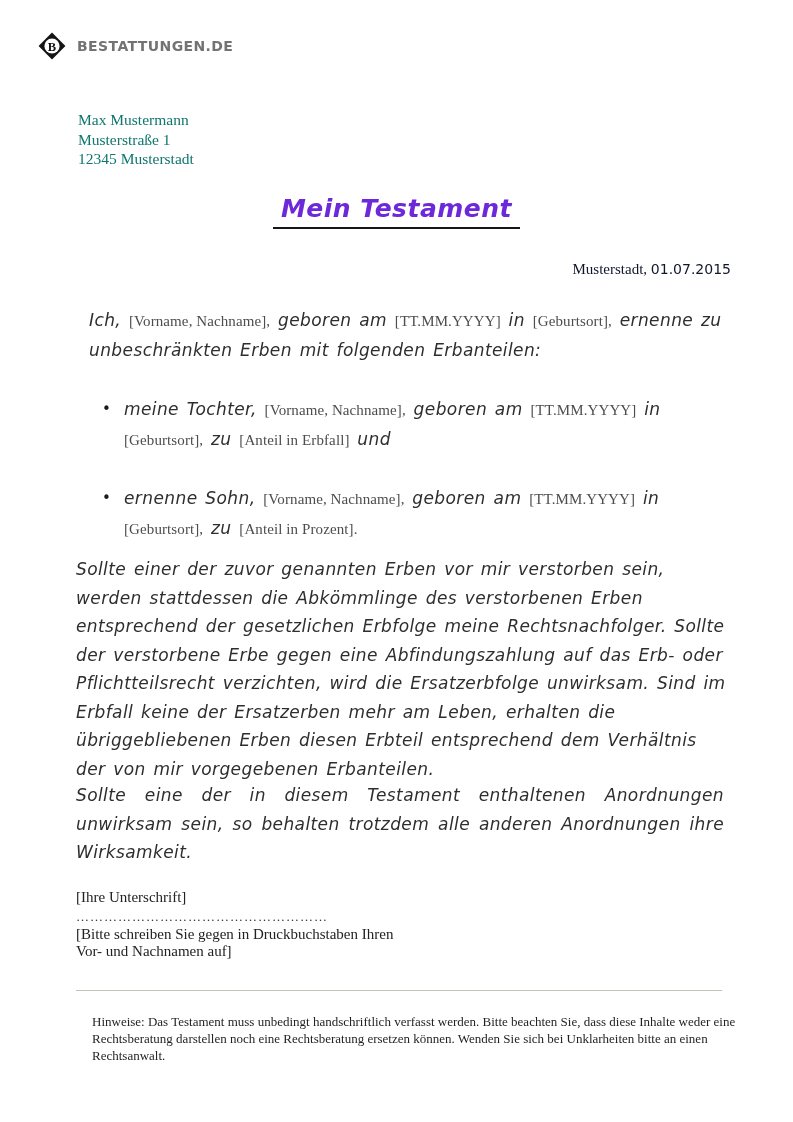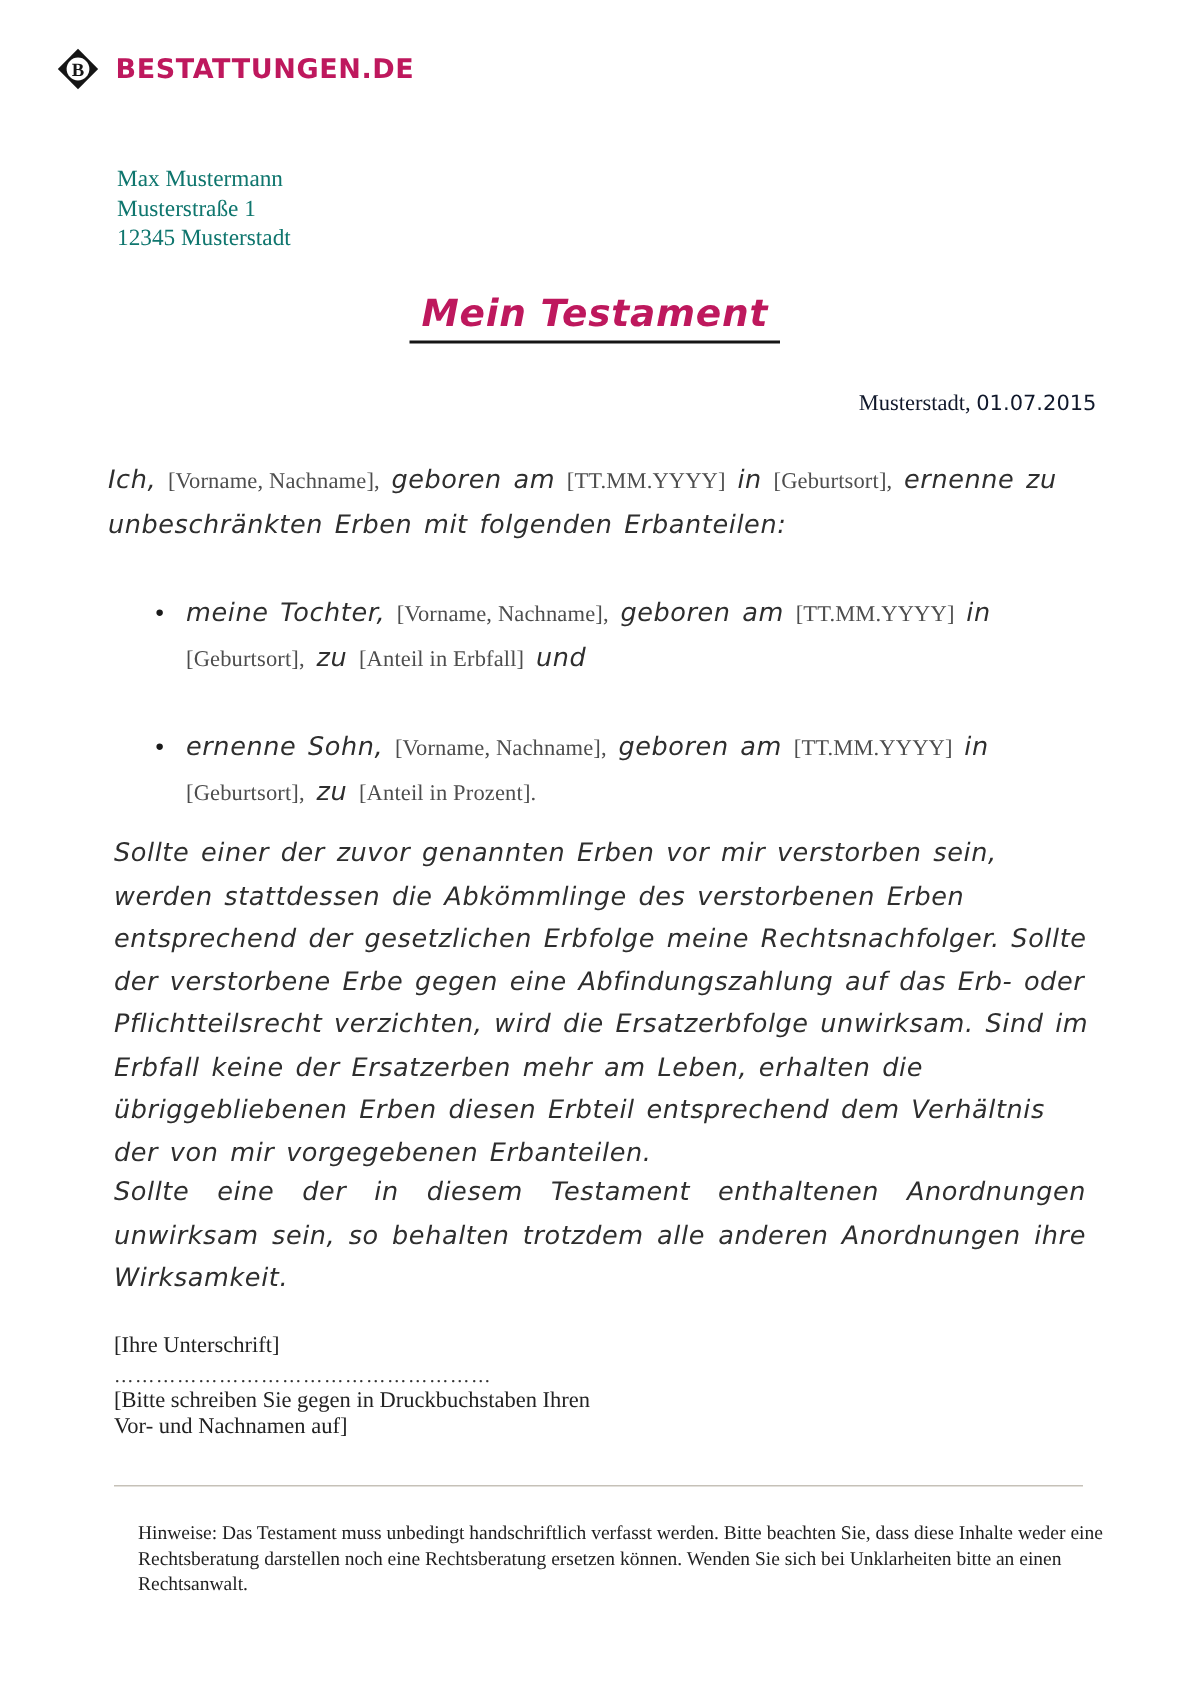--- a/index.html
+++ b/index.html
@@ -8,47 +8,47 @@
     width:793px;height:1122px;
     background:#ffffff;
     overflow:hidden;
     font-family:"Liberation Serif", serif;
     color:#1f1f1f;
   }
   
   .logo{position:absolute;top:30px;left:36px;display:flex;align-items:center;gap:9px;}
   .logo .brand-text{
     font-family:"DejaVu Sans", sans-serif;
-    font-size:18px;font-weight:600;letter-spacing:0.4px;color:#be185d;
+    font-size:14px;font-weight:600;letter-spacing:0.4px;color:#737373;
   }
   
   .sender{position:absolute;top:110px;left:78px;font-size:15.5px;line-height:19.5px;color:#0f766e;}
   
   .title-wrap{position:absolute;top:194px;left:0;width:100%;text-align:center;}
   .doc-title{
     display:inline-block;margin:0;
     font-family:"DejaVu Sans", sans-serif;font-style:italic;
-    font-size:25px;font-weight:700;color:#be185d;
+    font-size:25px;font-weight:700;color:#6d28d9;
     letter-spacing:0.5px;
     border-bottom:2.5px solid #161616;padding:0 8px 4px 8px;
   }
   
   .dateline{position:absolute;top:261px;right:62px;font-size:15px;color:#0f172a;}
   .dateline .date-num{font-family:"DejaVu Sans", sans-serif;font-size:14px;}
   
   .hand, .hand-par{
     font-family:"DejaVu Sans", sans-serif;font-style:italic;
     color:#2e2e2e;
   }
   .hand-par{font-size:17px;line-height:28.5px;letter-spacing:0.4px;word-spacing:2px;margin:0;}
   .ph{
     font-family:"Liberation Serif", serif;font-style:normal;
     font-size:15px;color:#4d4d4d;letter-spacing:0.1px;word-spacing:normal;
   }
-  .intro{position:absolute;top:306px;left:72px;width:652px;}
+  .intro{position:absolute;top:306px;left:89px;width:652px;}
   
   .heirs{position:absolute;top:395px;left:76px;width:652px;margin:0;padding:0;list-style:none;}
   .heir-item{display:flex;align-items:flex-start;margin:0 0 30px 0;}
   .bullet-dot{
     flex:0 0 22px;margin-left:26px;
     font-family:"DejaVu Sans", sans-serif;font-style:normal;
     font-size:15px;line-height:28.5px;color:#1a1a1a;
   }
   .heir-text{flex:1 1 auto;}
   

